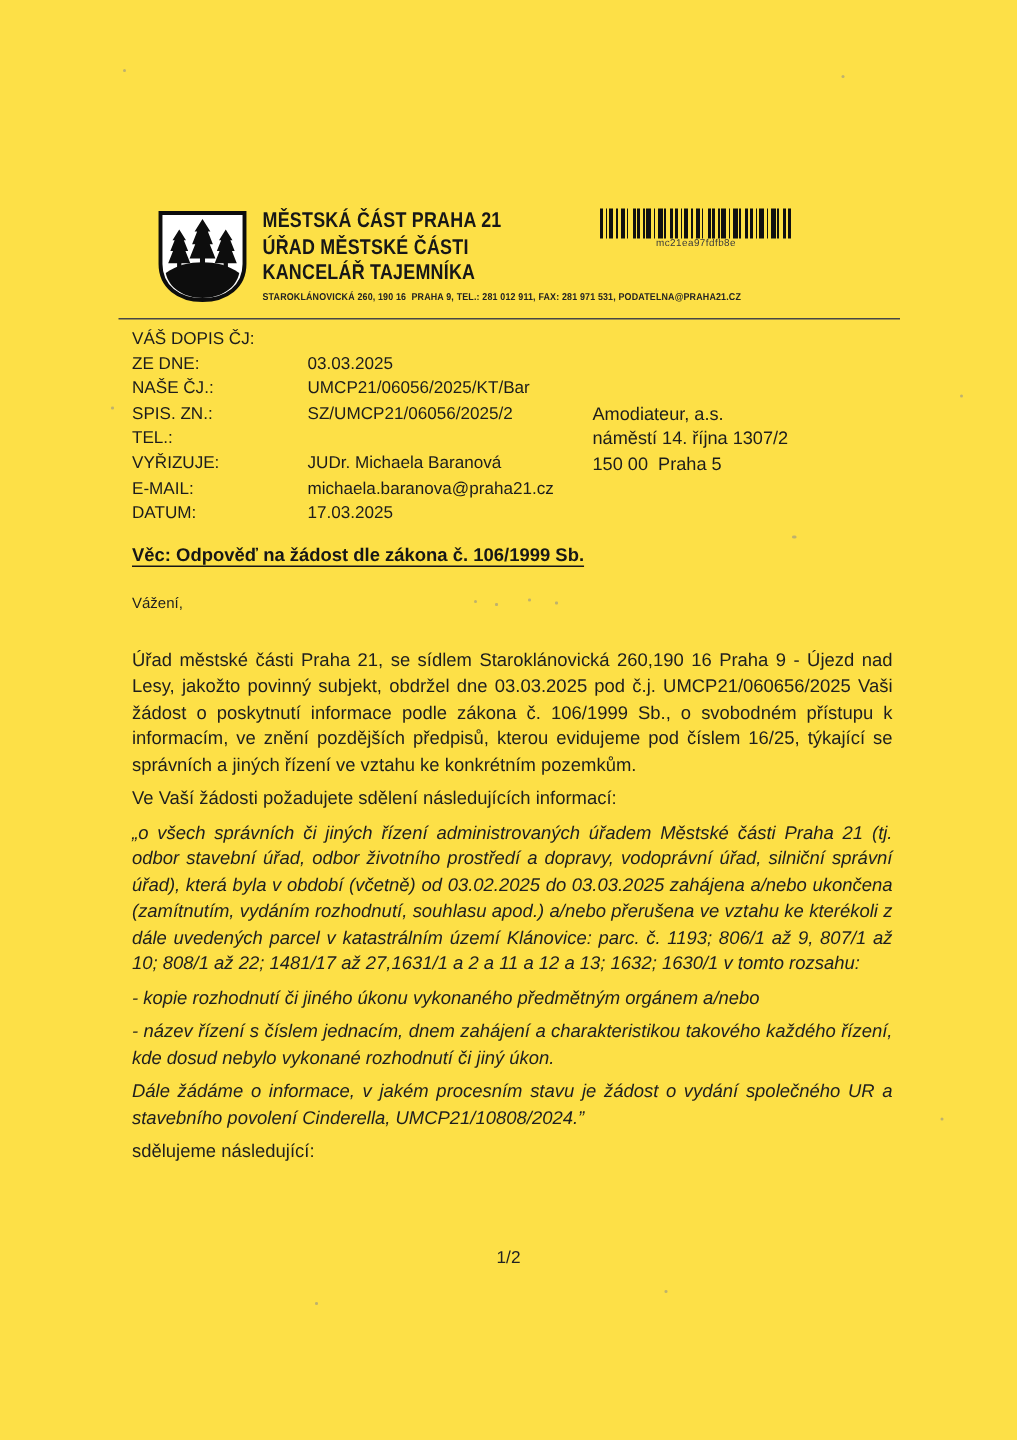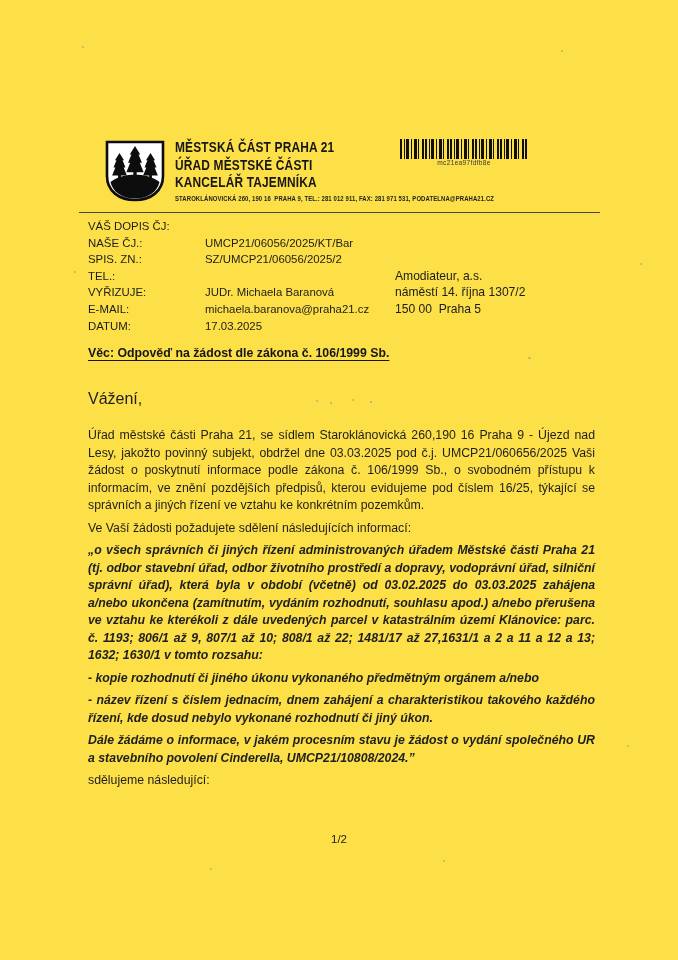--- a/index.html
+++ b/index.html
@@ -50,25 +50,25 @@
   .meta-value{color:#1c1c1c;}
   .recipient{
     position:absolute;left:307px;top:49.8px;
     font-size:12.1px;line-height:16.6px;color:#1c1c1c;white-space:nowrap;
   }
   
   .subject{
     margin-top:11px;font-size:12.3px;line-height:17.5px;font-weight:bold;
     text-decoration:underline;text-underline-offset:2.5px;color:#161616;
   }
-  .salutation{margin-top:27px;font-size:16px;line-height:17.5px;}
+  .salutation{margin-top:15px;font-size:10px;line-height:17.5px;}
   p.para{margin:5px 0 0 0;font-size:12.3px;line-height:17.5px;color:#1e1e1e;}
   p.first{margin-top:20px;}
   p.j{text-align:justify;}
-  p.q{font-style:italic;font-weight:bold;}
+  p.q{font-style:italic;}
   
   .footer{
     position:absolute;left:0;right:0;top:833px;text-align:center;
     font-size:11.5px;color:#222;
   }
   
   .speck{position:absolute;background:#8c8c8c;border-radius:50%;opacity:.55;}
 </style>
 </head>
 <body>
@@ -105,20 +105,23 @@
         <div class="barcode"></div>
         <div class="barcode-text">mc21ea97fdfb8e</div>
       </div>
     </div>
 
     <div class="divider"></div>
 
     <div class="meta-area">
       <div class="meta-row">
         <span class="meta-label">VÁŠ DOPIS ČJ:</span><span class="meta-value"></span>
+      </div>
+      <div class="meta-row">
+        <span class="meta-label">ZE DNE:</span><span class="meta-value">03.03.2025</span>
       </div>
       <div class="meta-row">
         <span class="meta-label">NAŠE ČJ.:</span><span class="meta-value">UMCP21/06056/2025/KT/Bar</span>
       </div>
       <div class="meta-row">
         <span class="meta-label">SPIS. ZN.:</span><span class="meta-value">SZ/UMCP21/06056/2025/2</span>
       </div>
       <div class="meta-row">
         <span class="meta-label">TEL.:</span><span class="meta-value"></span>
       </div>

